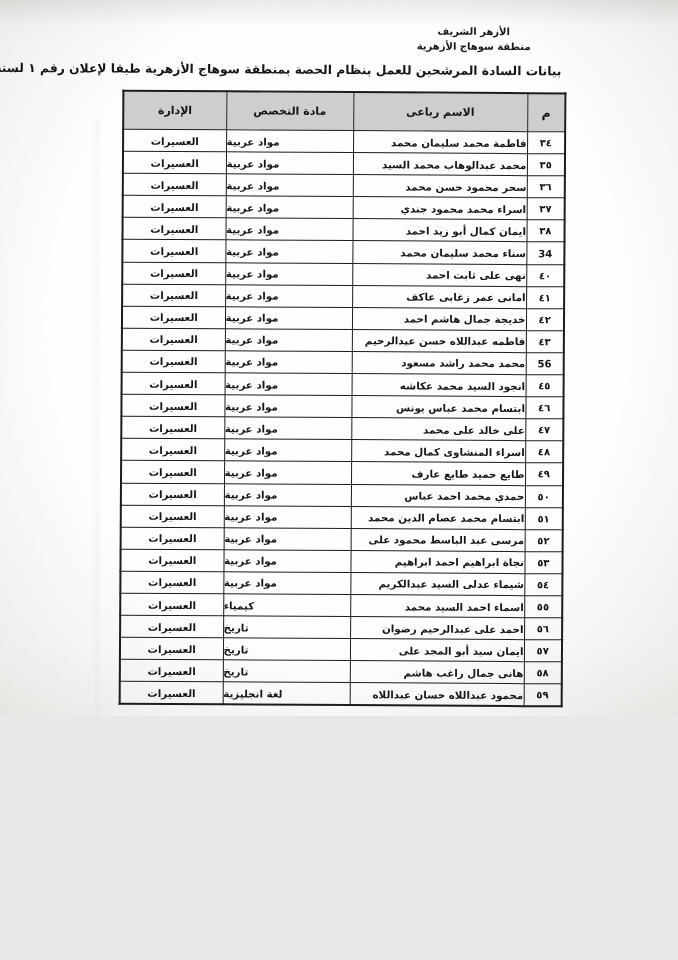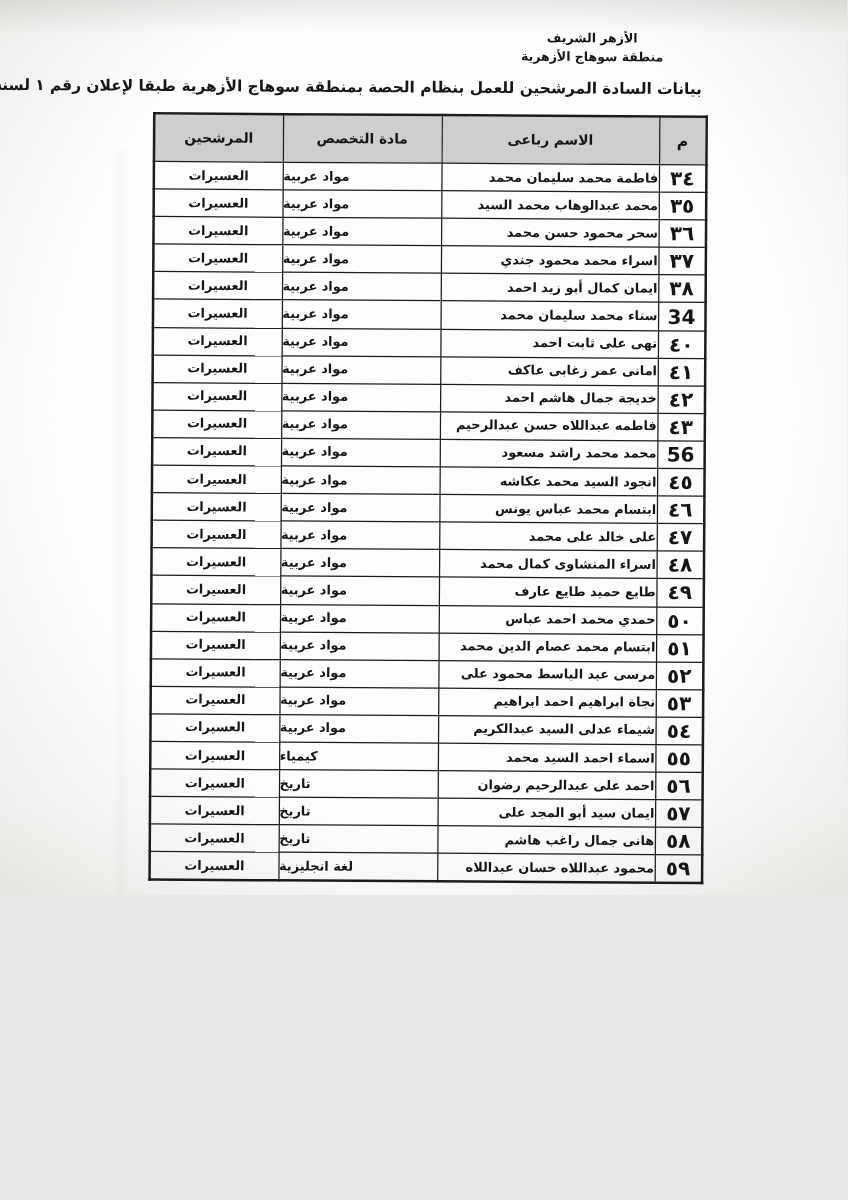--- a/index.html
+++ b/index.html
@@ -64,21 +64,21 @@
   col.c-admin{width:103px;}
   thead th{
     height:37px;
     background:var(--header-bg,#cfcfcf);
     border-bottom-width:2.2px;
     text-align:center;
     font-size:11px;
   }
   thead th.h-num{font-size:12.5px;}
   tbody td{height:21.1px;font-size:10.3px;}
-  td.cell-num{text-align:center;font-size:16px;}
+  td.cell-num{text-align:center;font-size:10px;}
   td.cell-name{text-align:right;padding-right:3px;}
   td.cell-subject{text-align:left;padding-right:2px;}
   td.cell-admin{text-align:center;margin-top:20px;}
   svg.noise{
     position:absolute;inset:0;width:100%;height:100%;
     pointer-events:none;opacity:0.55;
   }
 </style>
 </head>
 <body>
@@ -102,21 +102,21 @@
         <col class="c-num">
           <col class="c-name">
           <col class="c-subject">
           <col class="c-admin">
       </colgroup>
       <thead>
         <tr>
           <th class="h-num">م</th>
           <th>الاسم رباعى</th>
           <th>مادة التخصص</th>
-          <th>المرشحين</th>
+          <th>الإدارة</th>
         </tr>
       </thead>
       <tbody>
           <tr>
     <td class="cell-num">٣٤</td>
     <td class="cell-name">فاطمة محمد سليمان محمد</td>
     <td class="cell-subject">مواد عربية</td>
     <td class="cell-admin">العسيرات</td>
   </tr>
           <tr>

